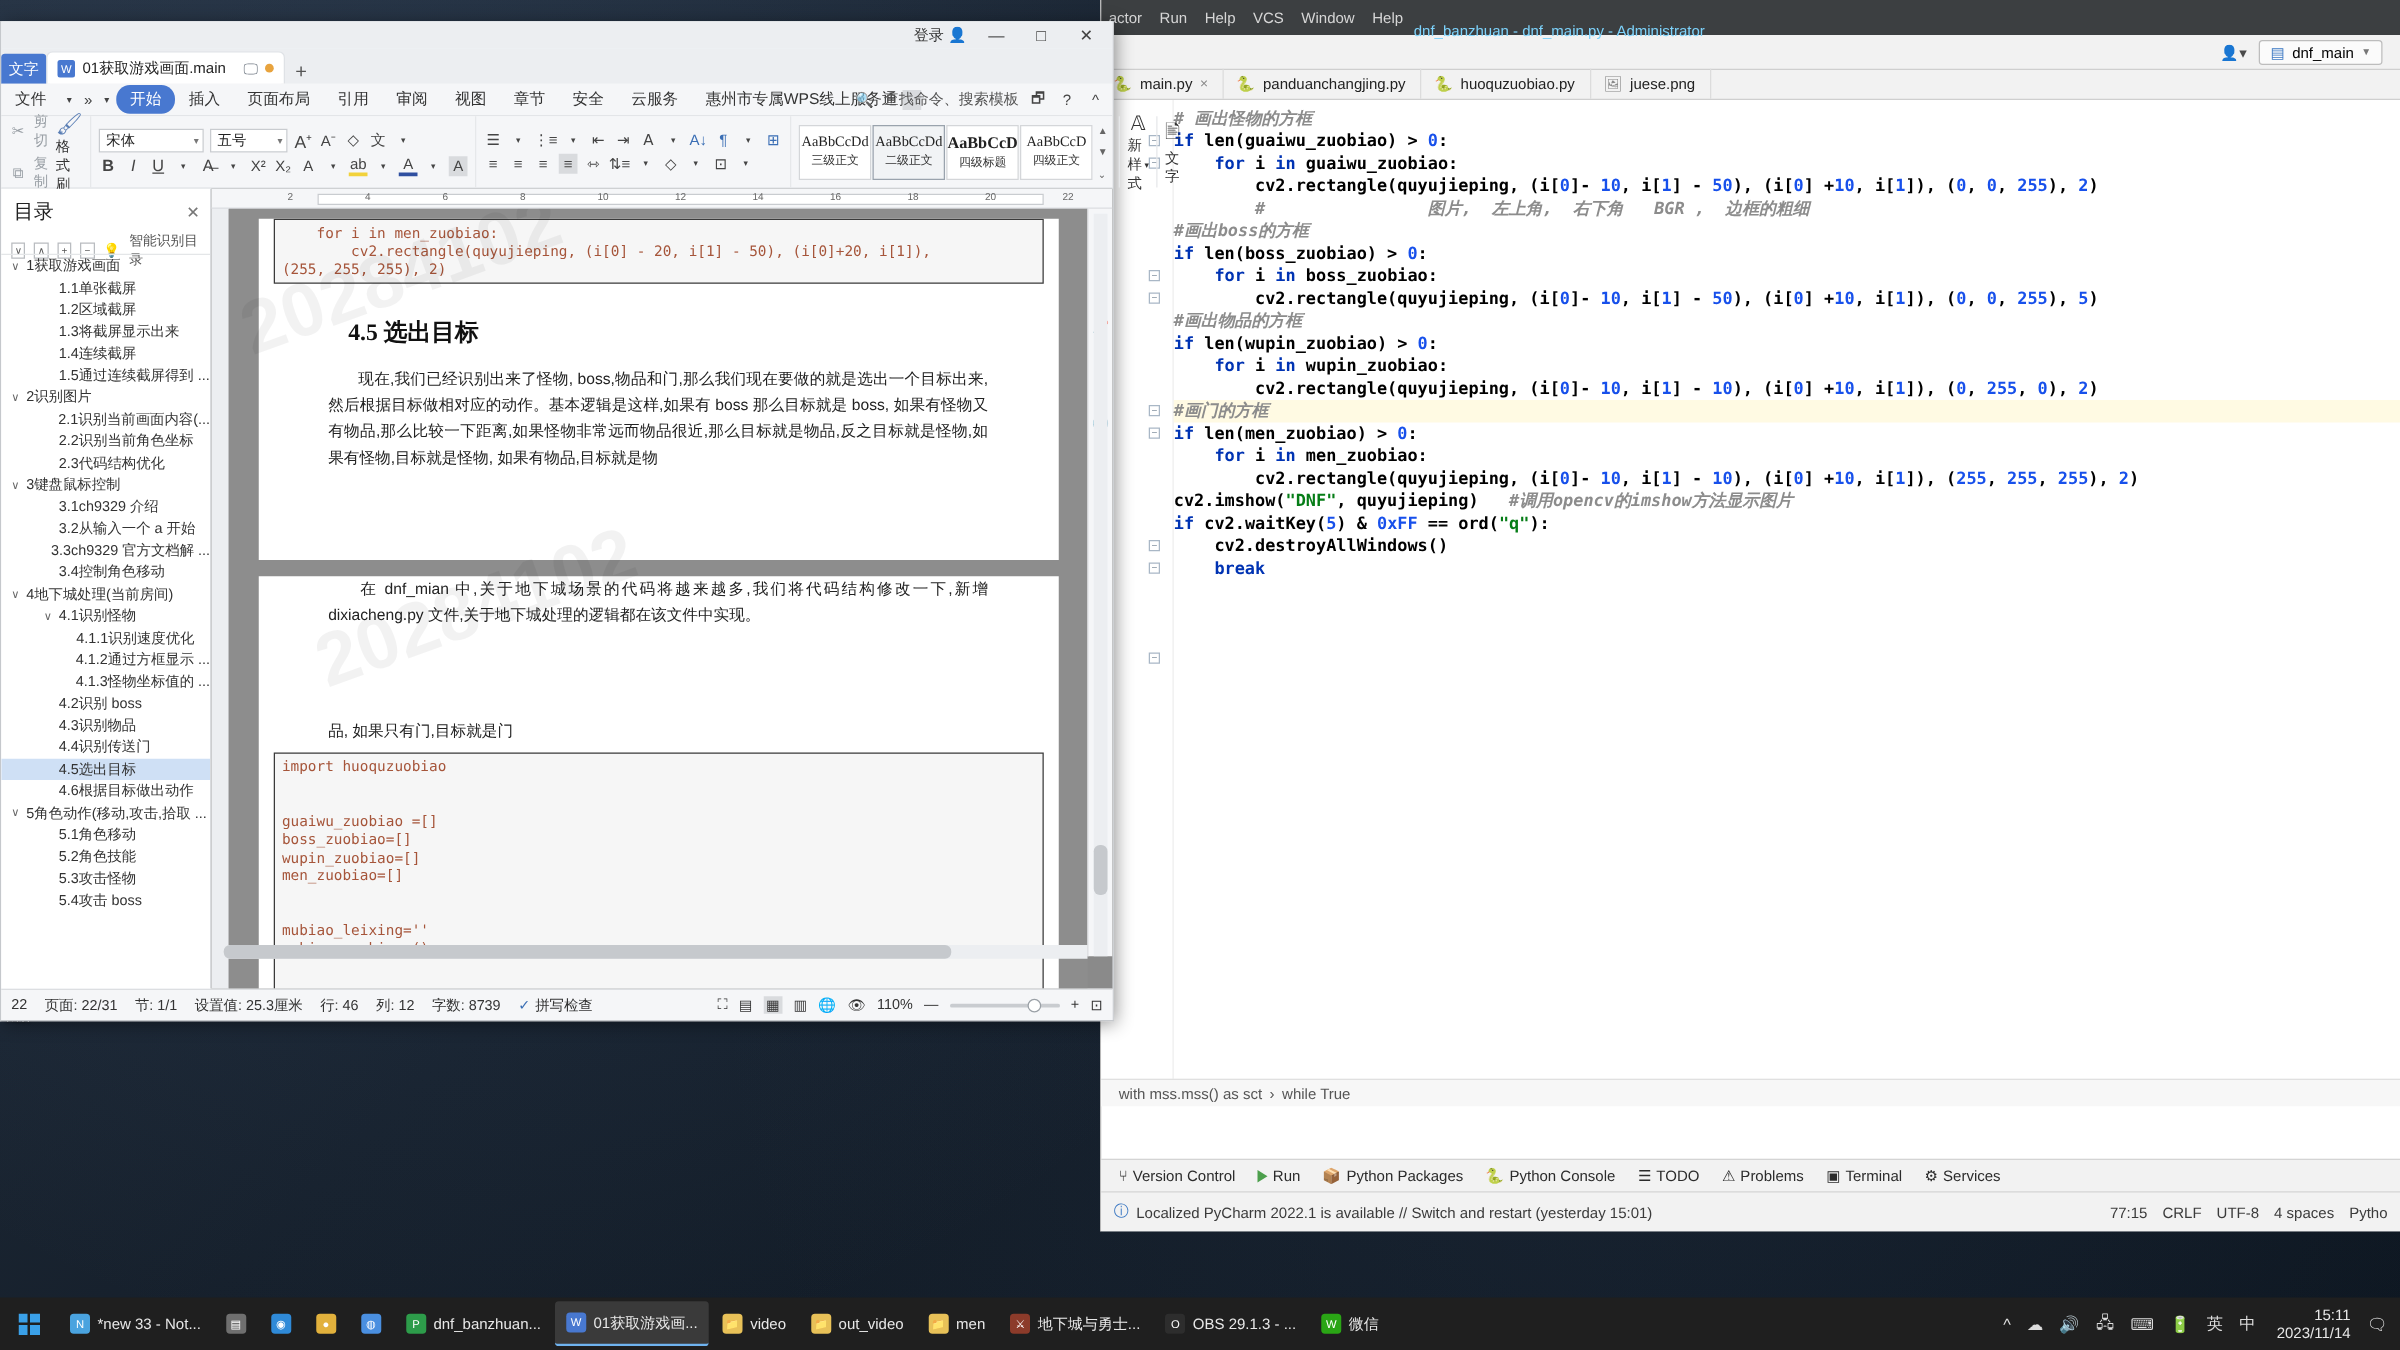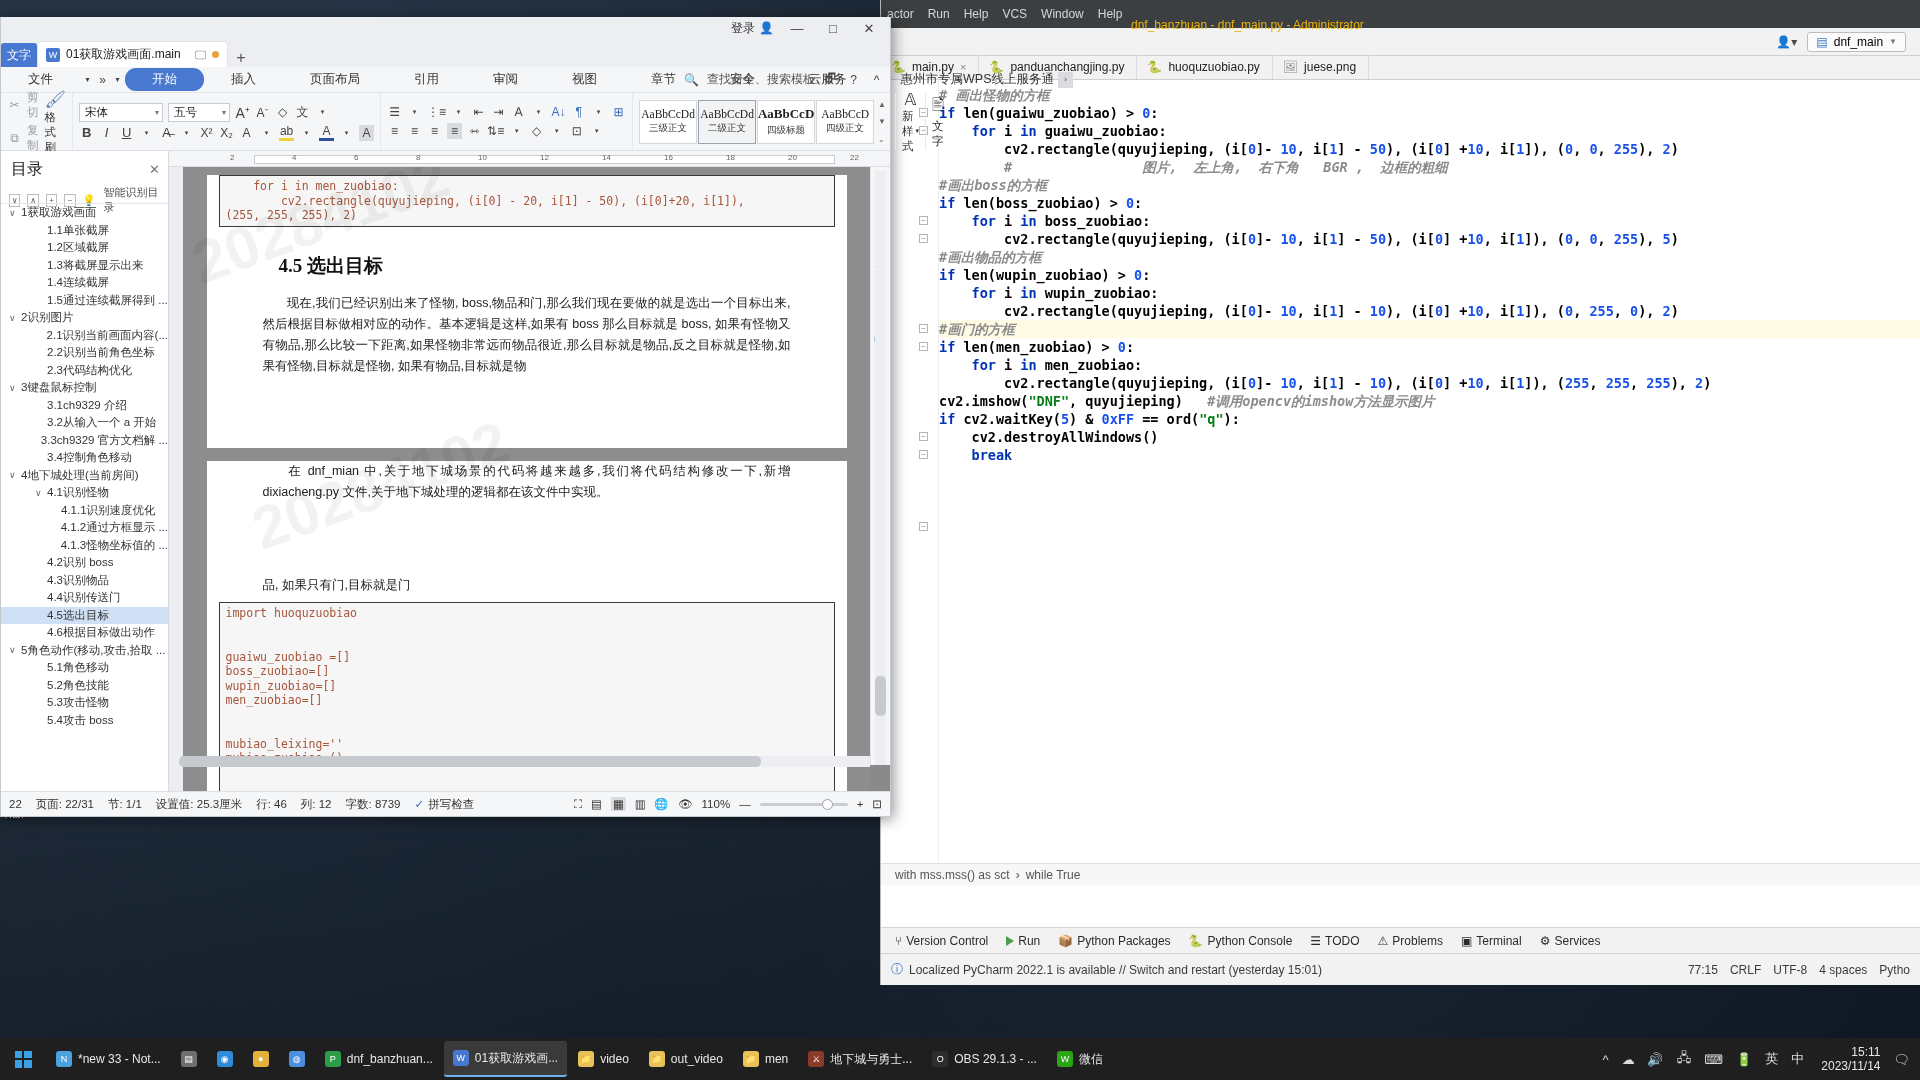--- a/index.html
+++ b/index.html
@@ -27,21 +27,21 @@
     position:absolute; left:880px; top:0; width:1040px; height:985px;
     background:#ffffff; color:#000; font-size:12px;
     border-left:1px solid #b8b8b8;
   }
   #pc-title {
     height:28px; background:#3c3f41; color:#cfd2d4;
     display:flex; align-items:center; font-size:12px; position:relative;
   }
   #pc-menu { display:flex; gap:14px; padding-left:6px; color:#d6d6d6; }
   #pc-menu span { cursor:default; }
-  #pc-path { position:absolute; left:250px; color:#eab308; white-space:nowrap;margin-top:22px;}
+  #pc-path { position:absolute; left:250px; color:#7dd3fc; white-space:nowrap;margin-top:22px;}
   #pc-toolbar2 {
     height:28px; background:#f2f2f2; border-bottom:1px solid #cfcfcf;
     display:flex; align-items:center; justify-content:flex-end; gap:10px; padding-right:14px;
   }
   .run-config {
     border:1px solid #bdbdbd; background:#fbfbfb; border-radius:3px;
     padding:2px 8px; display:flex; align-items:center; gap:6px; font-size:12px;
   }
   #pc-tabs {
     height:24px; background:#f2f2f2; border-bottom:1px solid #cfcfcf;
@@ -121,21 +121,21 @@
     gap:6px; padding:0 8px 0 8px; font-size:12px; color:#222; border:1px solid #dfe2e6; border-bottom:none;
   }
   #doc-tab .wicon { width:14px;height:14px;background:#4878d0;color:#fff;font-size:9px;
     display:flex;align-items:center;justify-content:center;border-radius:2px;}
   .dot-orange { width:7px;height:7px;border-radius:50%;background:#e8a33d; }
   #plus-tab { margin-left:8px; font-size:16px; color:#555; }
   #wps-ribbontabs {
     height:26px; background:#f5f6f8; display:flex; align-items:center; gap:0px;
     font-size:12.5px; color:#333; border-bottom:1px solid #e3e5e8; position:relative;
   }
-  #wps-ribbontabs .rt { padding:3px 27px; border-radius:11px; white-space:nowrap;}
+  #wps-ribbontabs .rt { padding:3px 11px; border-radius:11px; white-space:nowrap;}
   #wps-ribbontabs .rt.active { background:#4878d0; color:#fff; }
   #wps-search {
     position:absolute; right:6px; display:flex; align-items:center; gap:8px; color:#555; font-size:12px;
   }
   #wps-ribbon {
     height:58px; background:#f5f6f8; border-bottom:1px solid #dcdee1;
     display:flex; align-items:center; font-size:11.5px; color:#333; position:relative;
   }
   .rgrp { display:flex; align-items:center; height:100%; padding:0 6px; border-right:1px solid #e6e8ea; }
   .stack2 { display:flex; flex-direction:column; gap:3px; }

